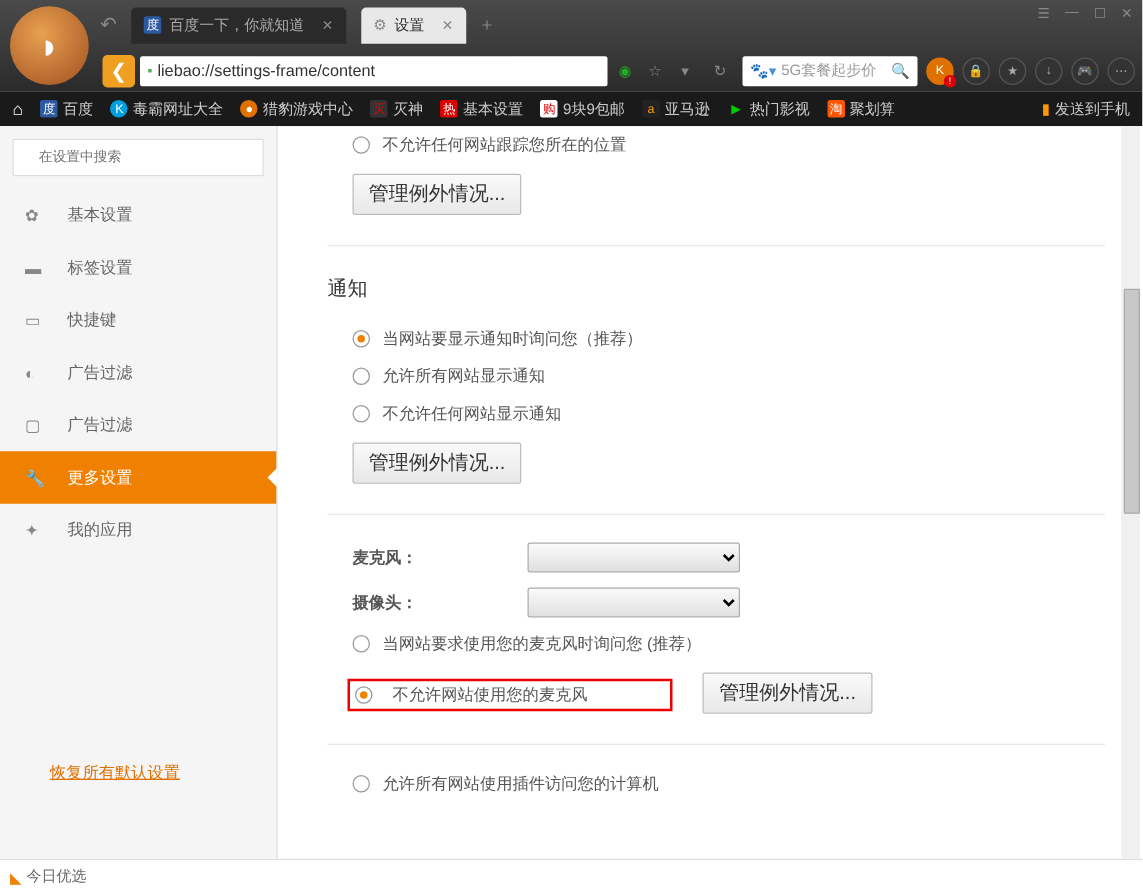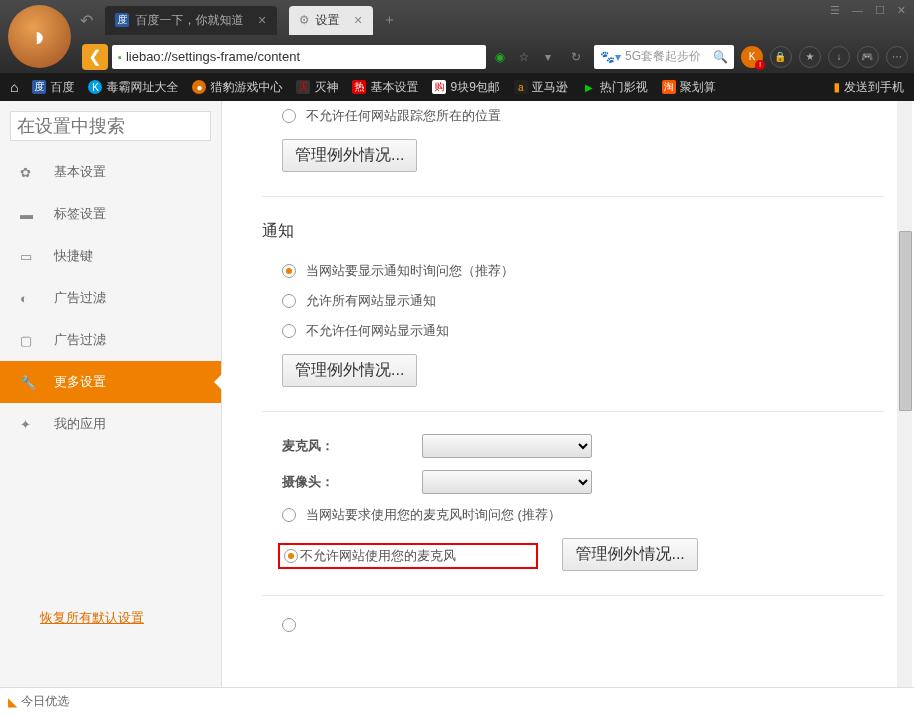--- a/index.html
+++ b/index.html
@@ -47,41 +47,41 @@
 .bm-tao { background: #f50; color: #fff; }
 .bm-send { margin-left: auto; display: flex; align-items: center; gap: 4px; }
 .bm-phone { color: #f90; }
 
 
 .content { display: flex; height: 586px; background: #fff; }
 
 
 .sidebar { width: 222px; background: #f5f5f5; border-right: 1px solid #e0e0e0; display: flex; flex-direction: column; }
 .search-settings { margin: 10px; }
-.search-settings input { width: 100%; height: 30px; border: 1px solid #ddd; padding: 0 6px; font-size: 18px; color: #999; }
+.search-settings input { width: 100%; height: 30px; border: 1px solid #ddd; padding: 0 20px; font-size: 11px; color: #999; }
 .side-item { display: flex; align-items: center; padding: 12px 20px; font-size: 13px; color: #666; gap: 18px; cursor: pointer; }
 .side-item .icon { width: 16px; color: #888; font-size: 13px; }
 .side-item.active { background: #f08000; color: #fff; position: relative; }
 .side-item.active .icon { color: #fff; }
 .side-item.active::after { content: ""; position: absolute; right: -1px; top: 50%; transform: translateY(-50%); border: 8px solid transparent; border-right-color: #fff; }
 .restore-link { margin: auto 0 60px 40px; font-size: 13px; color: #e07000; text-decoration: underline; }
 
 
 .main { flex: 1; padding: 0 30px; overflow-y: auto; position: relative; }
 .main-inner { padding-left: 10px; }
 .section-title { font-size: 16px; color: #333; margin: 24px 0 14px; font-weight: normal; }
 .radio-row { display: flex; align-items: center; padding: 6px 0 6px 20px; font-size: 13px; color: #555; gap: 10px; }
 .radio { width: 14px; height: 14px; border: 1px solid #999; border-radius: 50%; display: inline-flex; align-items: center; justify-content: center; }
 .radio.checked::after { content: ""; width: 6px; height: 6px; background: #f08000; border-radius: 50%; }
 .manage-btn { margin: 8px 0 8px 20px; padding: 5px 12px; background: linear-gradient(#fafafa, #e8e8e8); border: 1px solid #bbb; border-radius: 2px; font-size: 16px; color: #333; cursor: pointer; }
 .divider { border-top: 1px solid #e8e8e8; margin: 16px 0; }
 .device-row { display: flex; align-items: center; padding: 6px 0 6px 20px; font-size: 13px; color: #555; gap: 10px; }
 .device-label { width: 130px; font-weight: bold; }
 .device-select { width: 170px; height: 24px; border: 1px solid #aaa; background: linear-gradient(#fafafa, #e0e0e0); border-radius: 2px; }
-.highlight-box { border: 2px solid #e00; padding: 2px 4px; margin-left: 16px; display: inline-flex; align-items: center; gap: 2px; width: 260px; }
+.highlight-box { border: 2px solid #e00; padding: 2px 4px; margin-left: 16px; display: inline-flex; align-items: center; gap: 16px; width: 260px; }
 .scrollbar-v { position: absolute; right: 2px; top: 0; width: 15px; height: 100%; background: #f0f0f0; }
 .scrollbar-thumb { position: absolute; right: 2px; top: 130px; width: 13px; height: 180px; background: #c8c8c8; border: 1px solid #aaa; border-radius: 1px; }
 
 
 .bottombar { height: 28px; background: #fff; border-top: 1px solid #ddd; display: flex; align-items: center; padding: 0 8px; font-size: 12px; color: #666; }
 .bottom-icon { color: #f08000; margin-right: 4px; }
 </style>
 </head>
 <body>
 
@@ -252,20 +252,21 @@
       <div class="highlight-box">
         <span class="radio checked"></span>
         <span style="font-size:13px;color:#555">不允许网站使用您的麦克风</span>
       </div>
       <button class="manage-btn">管理例外情况...</button>
 
       <div class="divider"></div>
 
       <div class="radio-row">
           <span class="radio"></span>
+          <span>允许所有网站使用插件访问您的计算机</span>
         </div>
     </div>
     <div class="scrollbar-v"></div>
     <div class="scrollbar-thumb"></div>
   </div>
 </div>
 
 <div class="bottombar">
   <span class="bottom-icon">◣</span>
   <span>今日优选</span>

